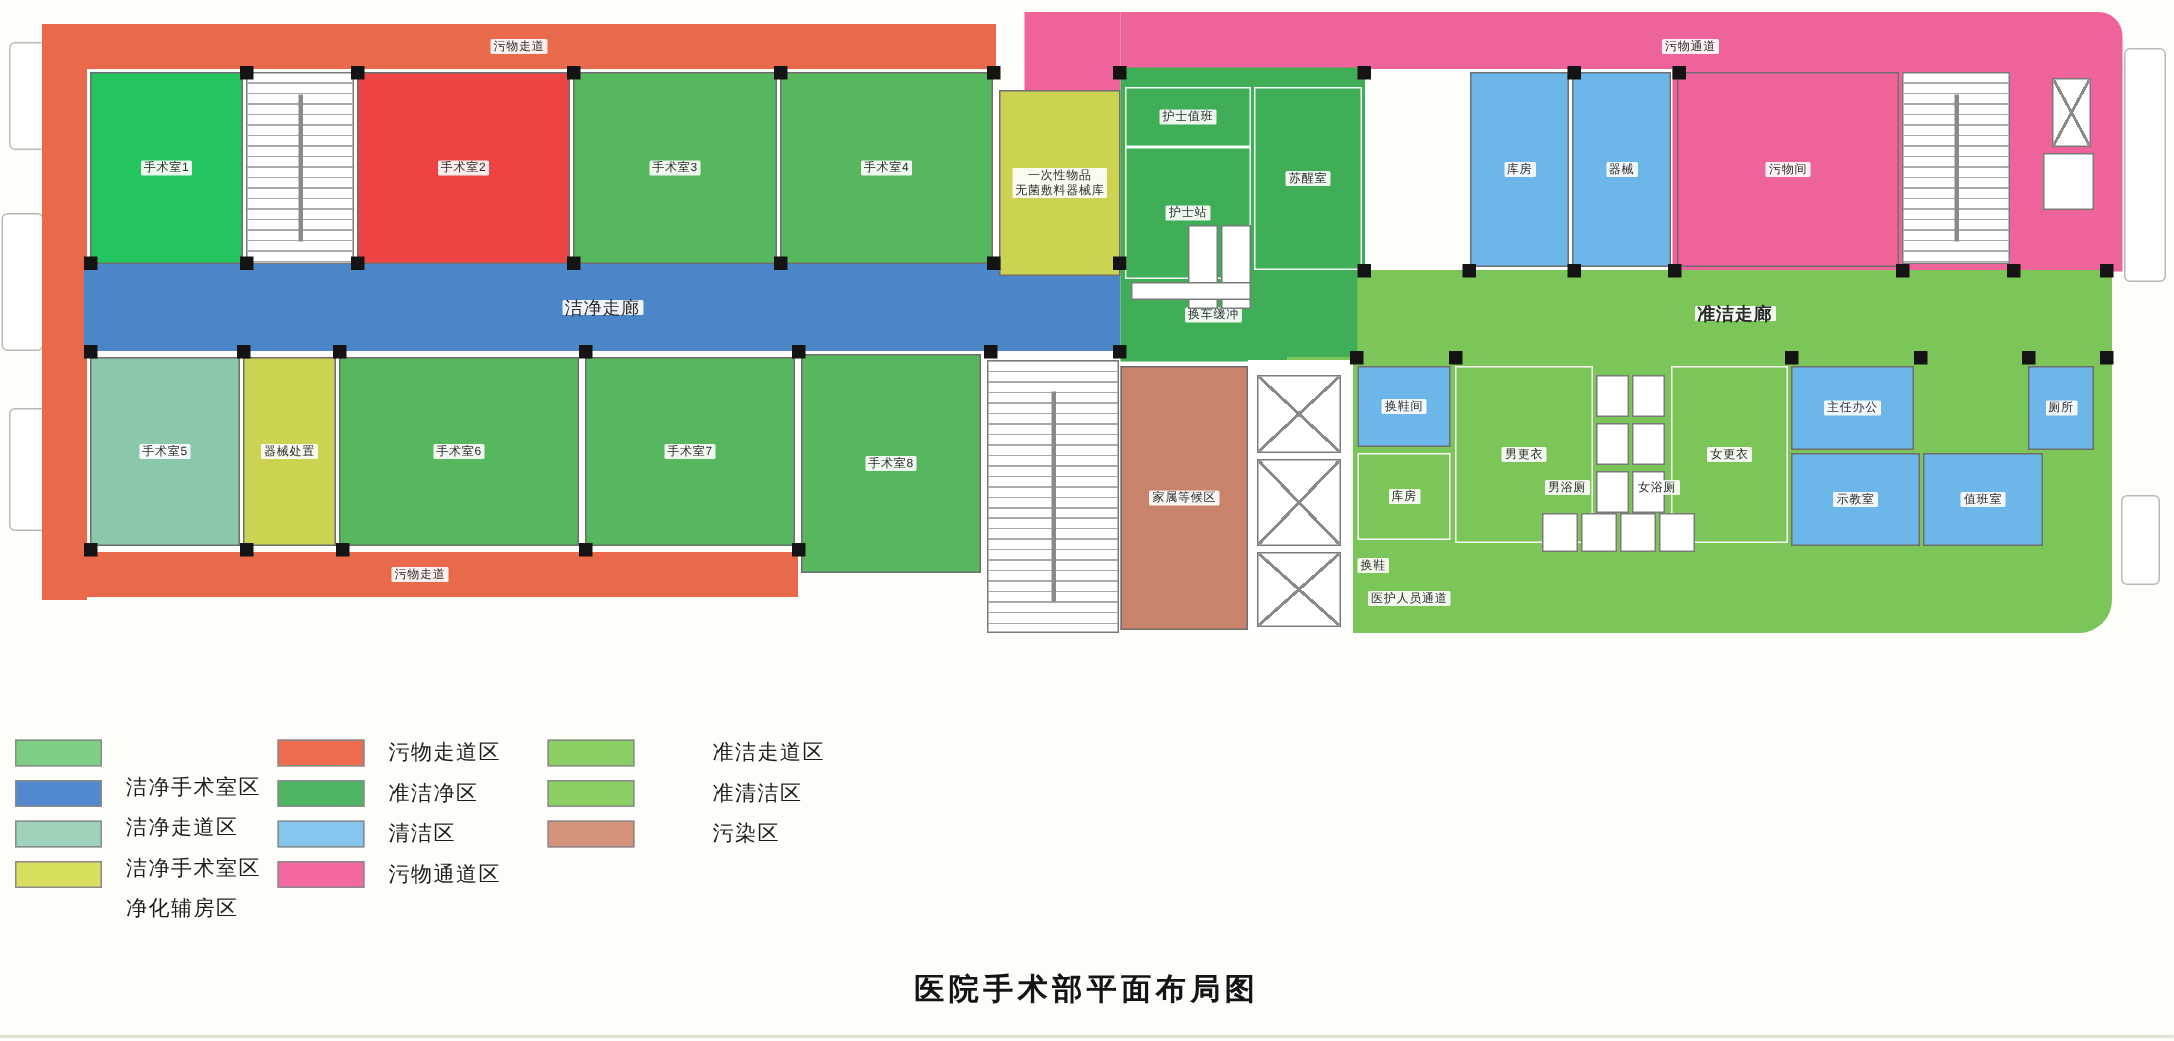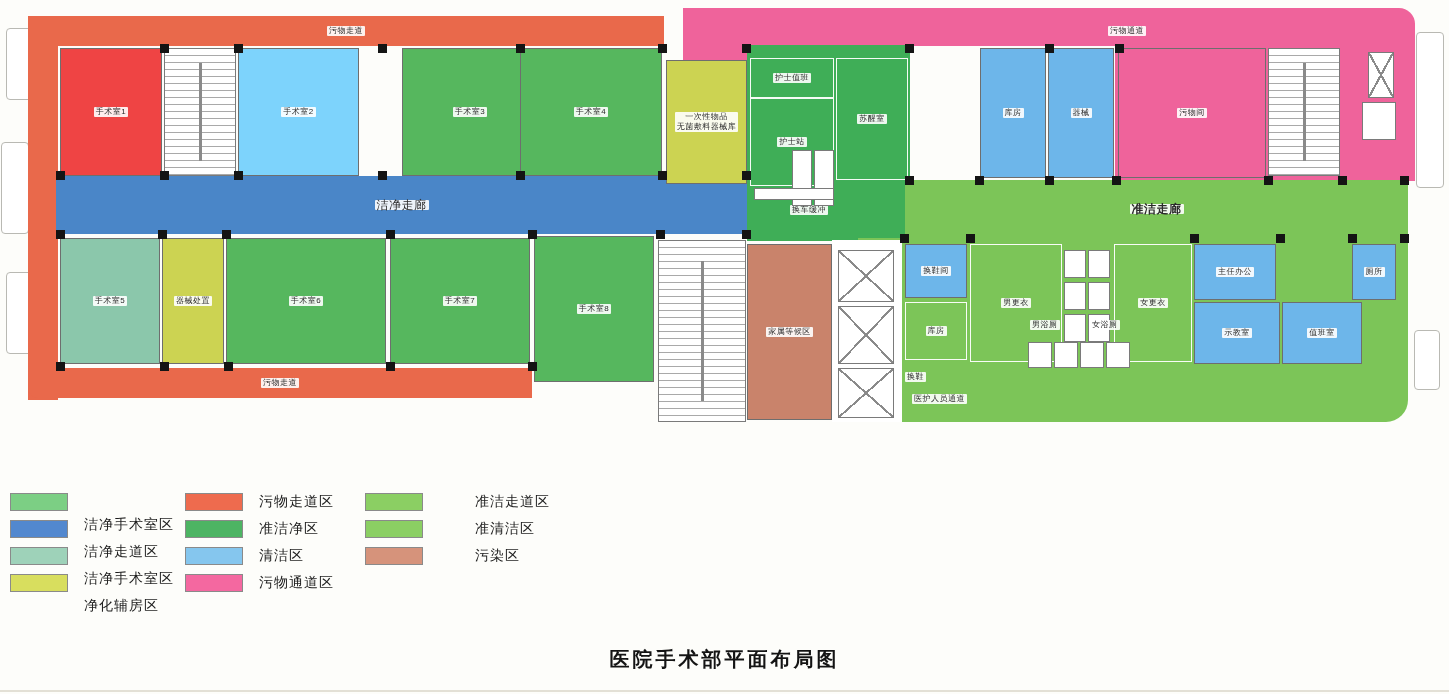--- a/index.html
+++ b/index.html
@@ -83,27 +83,27 @@
     <div class="zone" style="left: 747px; top: 45px; width: 163px; height: 196px; background: rgb(63, 174, 87); justify-content: flex-start; align-items: flex-start;">
       <span class="chip" style="position: absolute; left: 43px; top: 160px;">换车缓冲</span>
     </div>
     <div class="zone" style="left: 905px; top: 180px; width: 503px; height: 58px; background: rgb(124, 197, 88); font-weight: bold;">
       <span class="chip big">准洁走廊</span>
     </div>
     <div class="zone" style="left: 858px; top: 238px; width: 550px; height: 184px; background: rgb(124, 197, 88); border-radius: 0px 0px 22px; justify-content: flex-start; align-items: flex-start;">
       <span class="chip" style="position: absolute; left: 54px; top: 156px;">医护人员通道</span>
     </div>
     <div class="zone" style="left: 832px; top: 240px; width: 70px; height: 182px; background: rgb(255, 255, 255);"></div>
-    <div class="room" style="left: 60px; top: 48px; width: 102px; height: 128px; background: #ef4444;">
+    <div class="room" style="left: 60px; top: 48px; width: 102px; height: 128px; background: #22c55e;">
       <span class="chip">手术室1</span>
     </div>
-    <div class="room" style="left: 238px; top: 48px; width: 121px; height: 128px; background: #7dd3fc;">
+    <div class="room" style="left: 238px; top: 48px; width: 142px; height: 128px; background: #ef4444;">
       <span class="chip">手术室2</span>
     </div>
-    <div class="room" style="left: 402px; top: 48px; width: 136px; height: 128px; background: rgb(86, 183, 94);">
+    <div class="room" style="left: 382px; top: 48px; width: 136px; height: 128px; background: rgb(86, 183, 94);">
       <span class="chip">手术室3</span>
     </div>
     <div class="room" style="left: 520px; top: 48px; width: 142px; height: 128px; background: rgb(86, 183, 94);">
       <span class="chip">手术室4</span>
     </div>
     <div class="room" style="left: 666px; top: 60px; width: 81px; height: 124px; background: rgb(204, 211, 82);">
       <span class="chip">一次性物品
 无菌敷料器械库</span>
     </div>
     <div class="room" style="left: 60px; top: 238px; width: 100px; height: 126px; background: rgb(139, 199, 171);">

